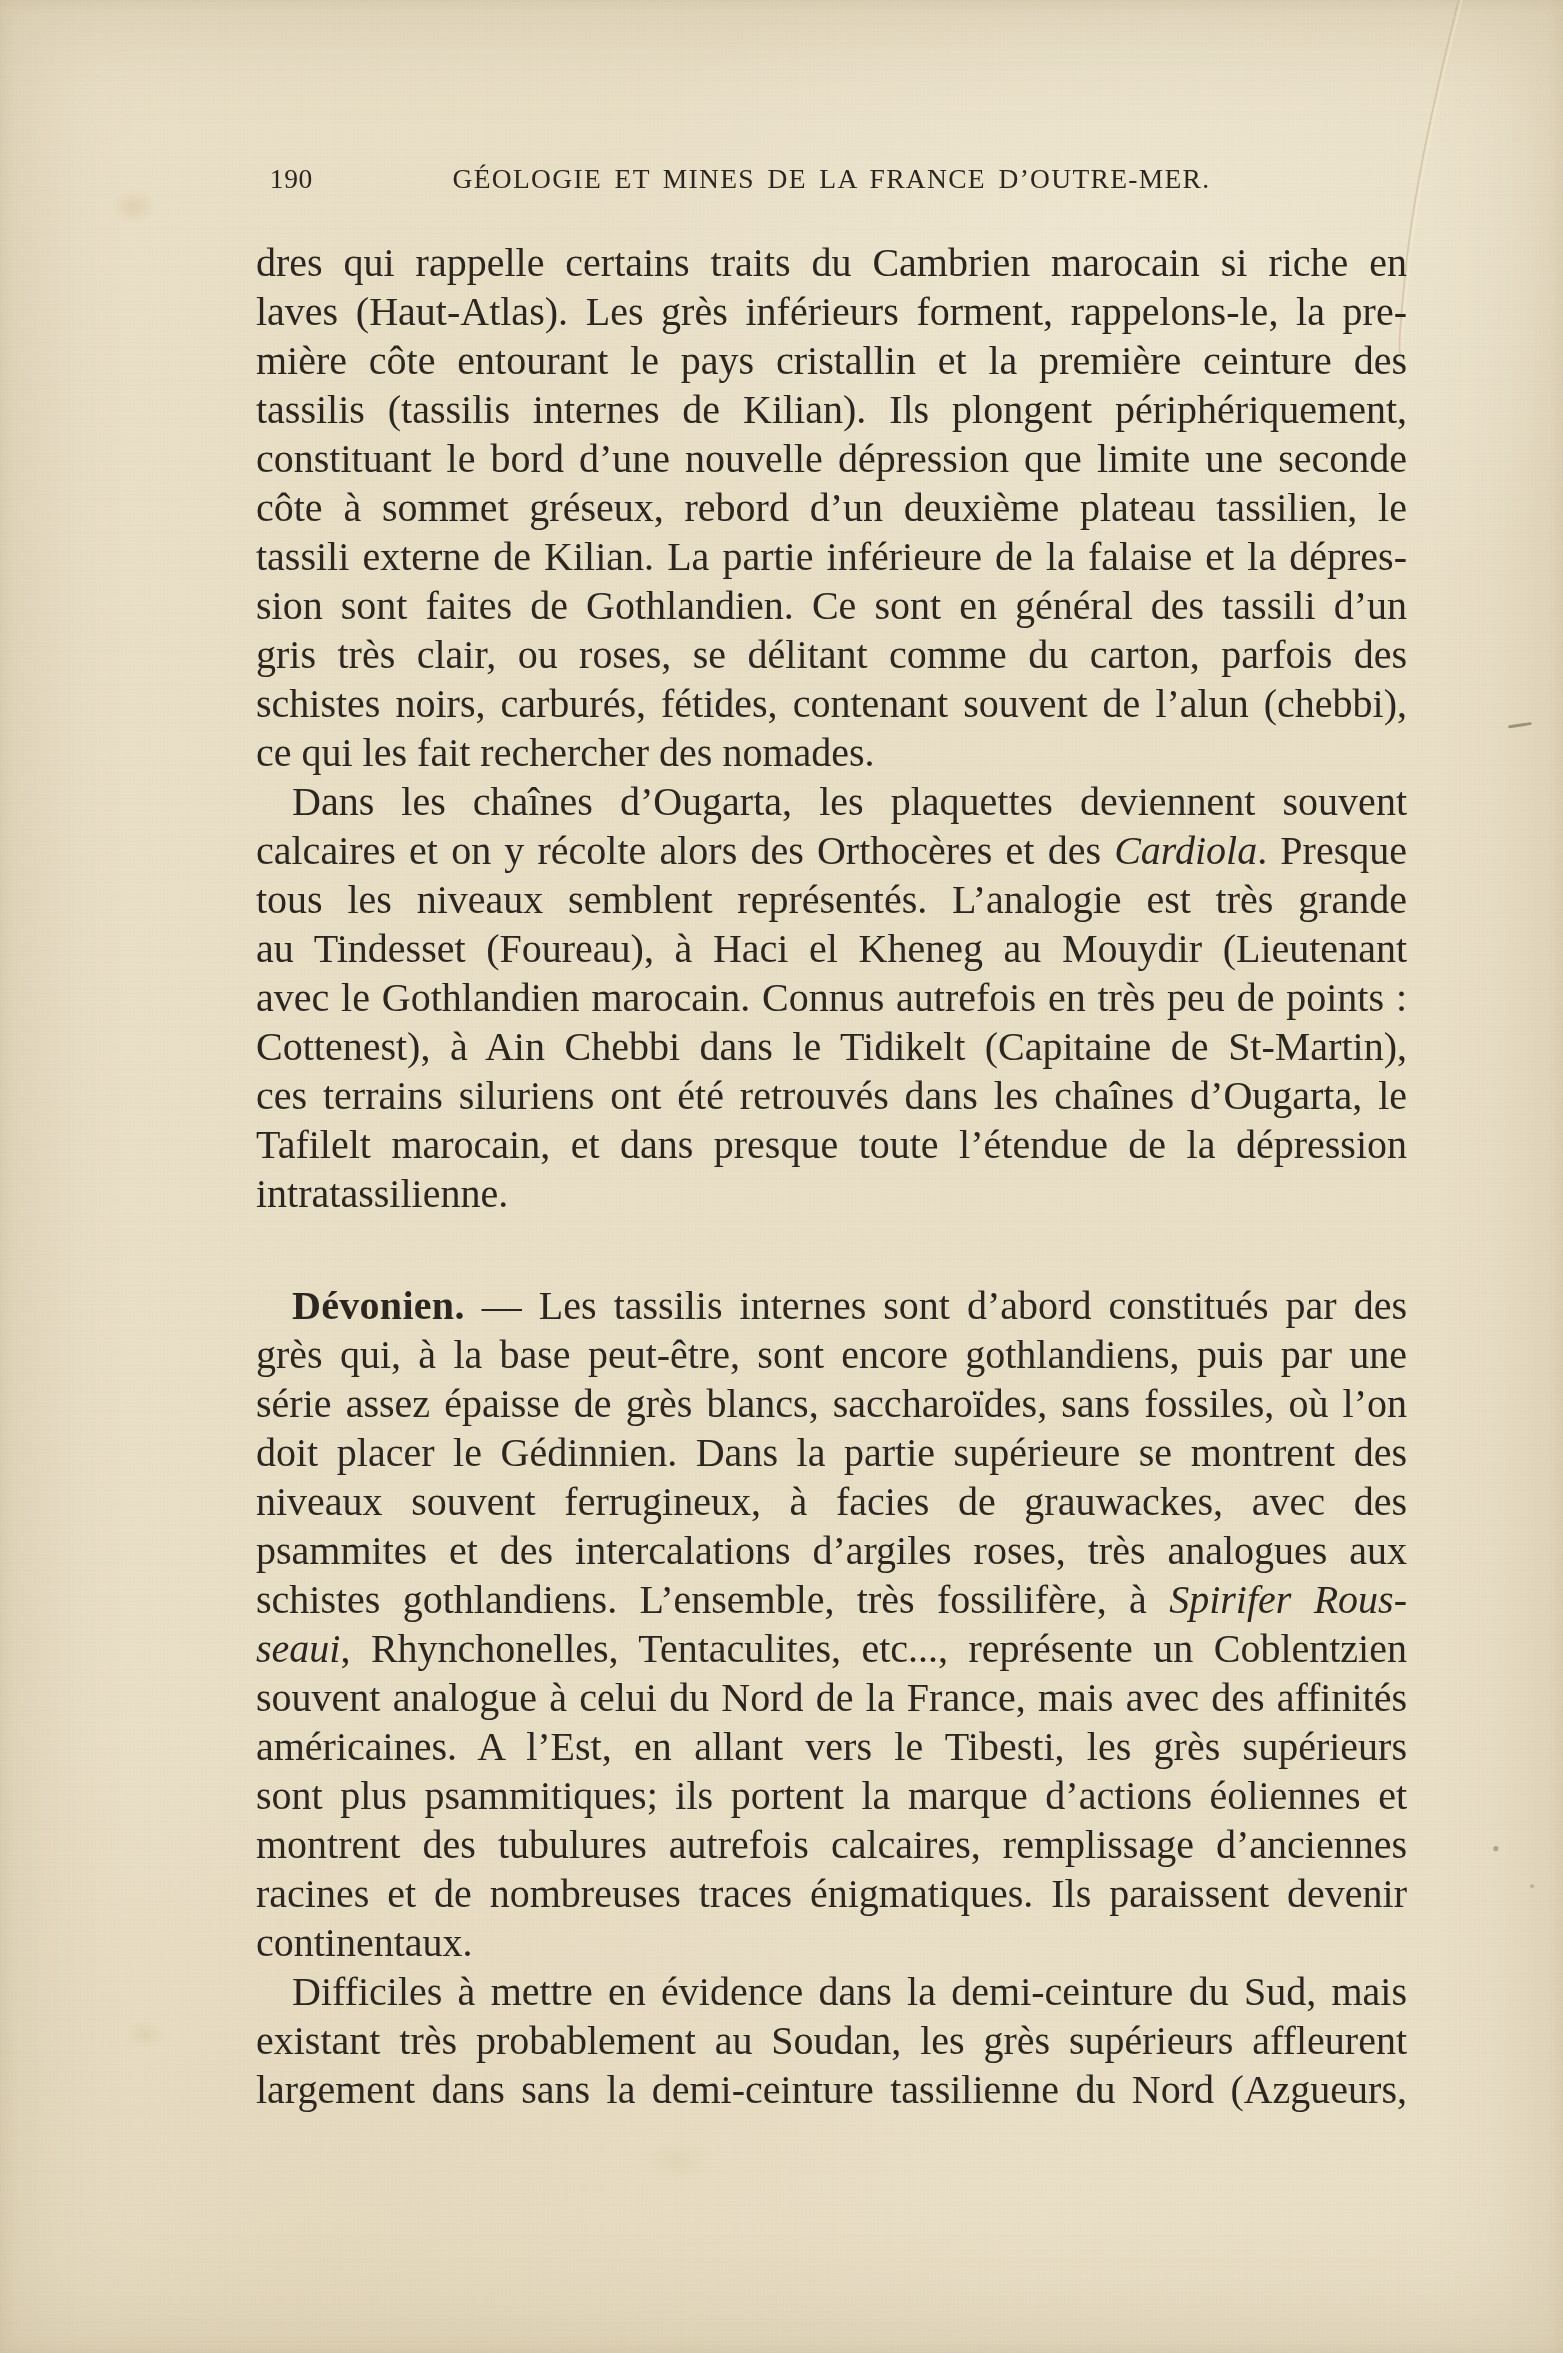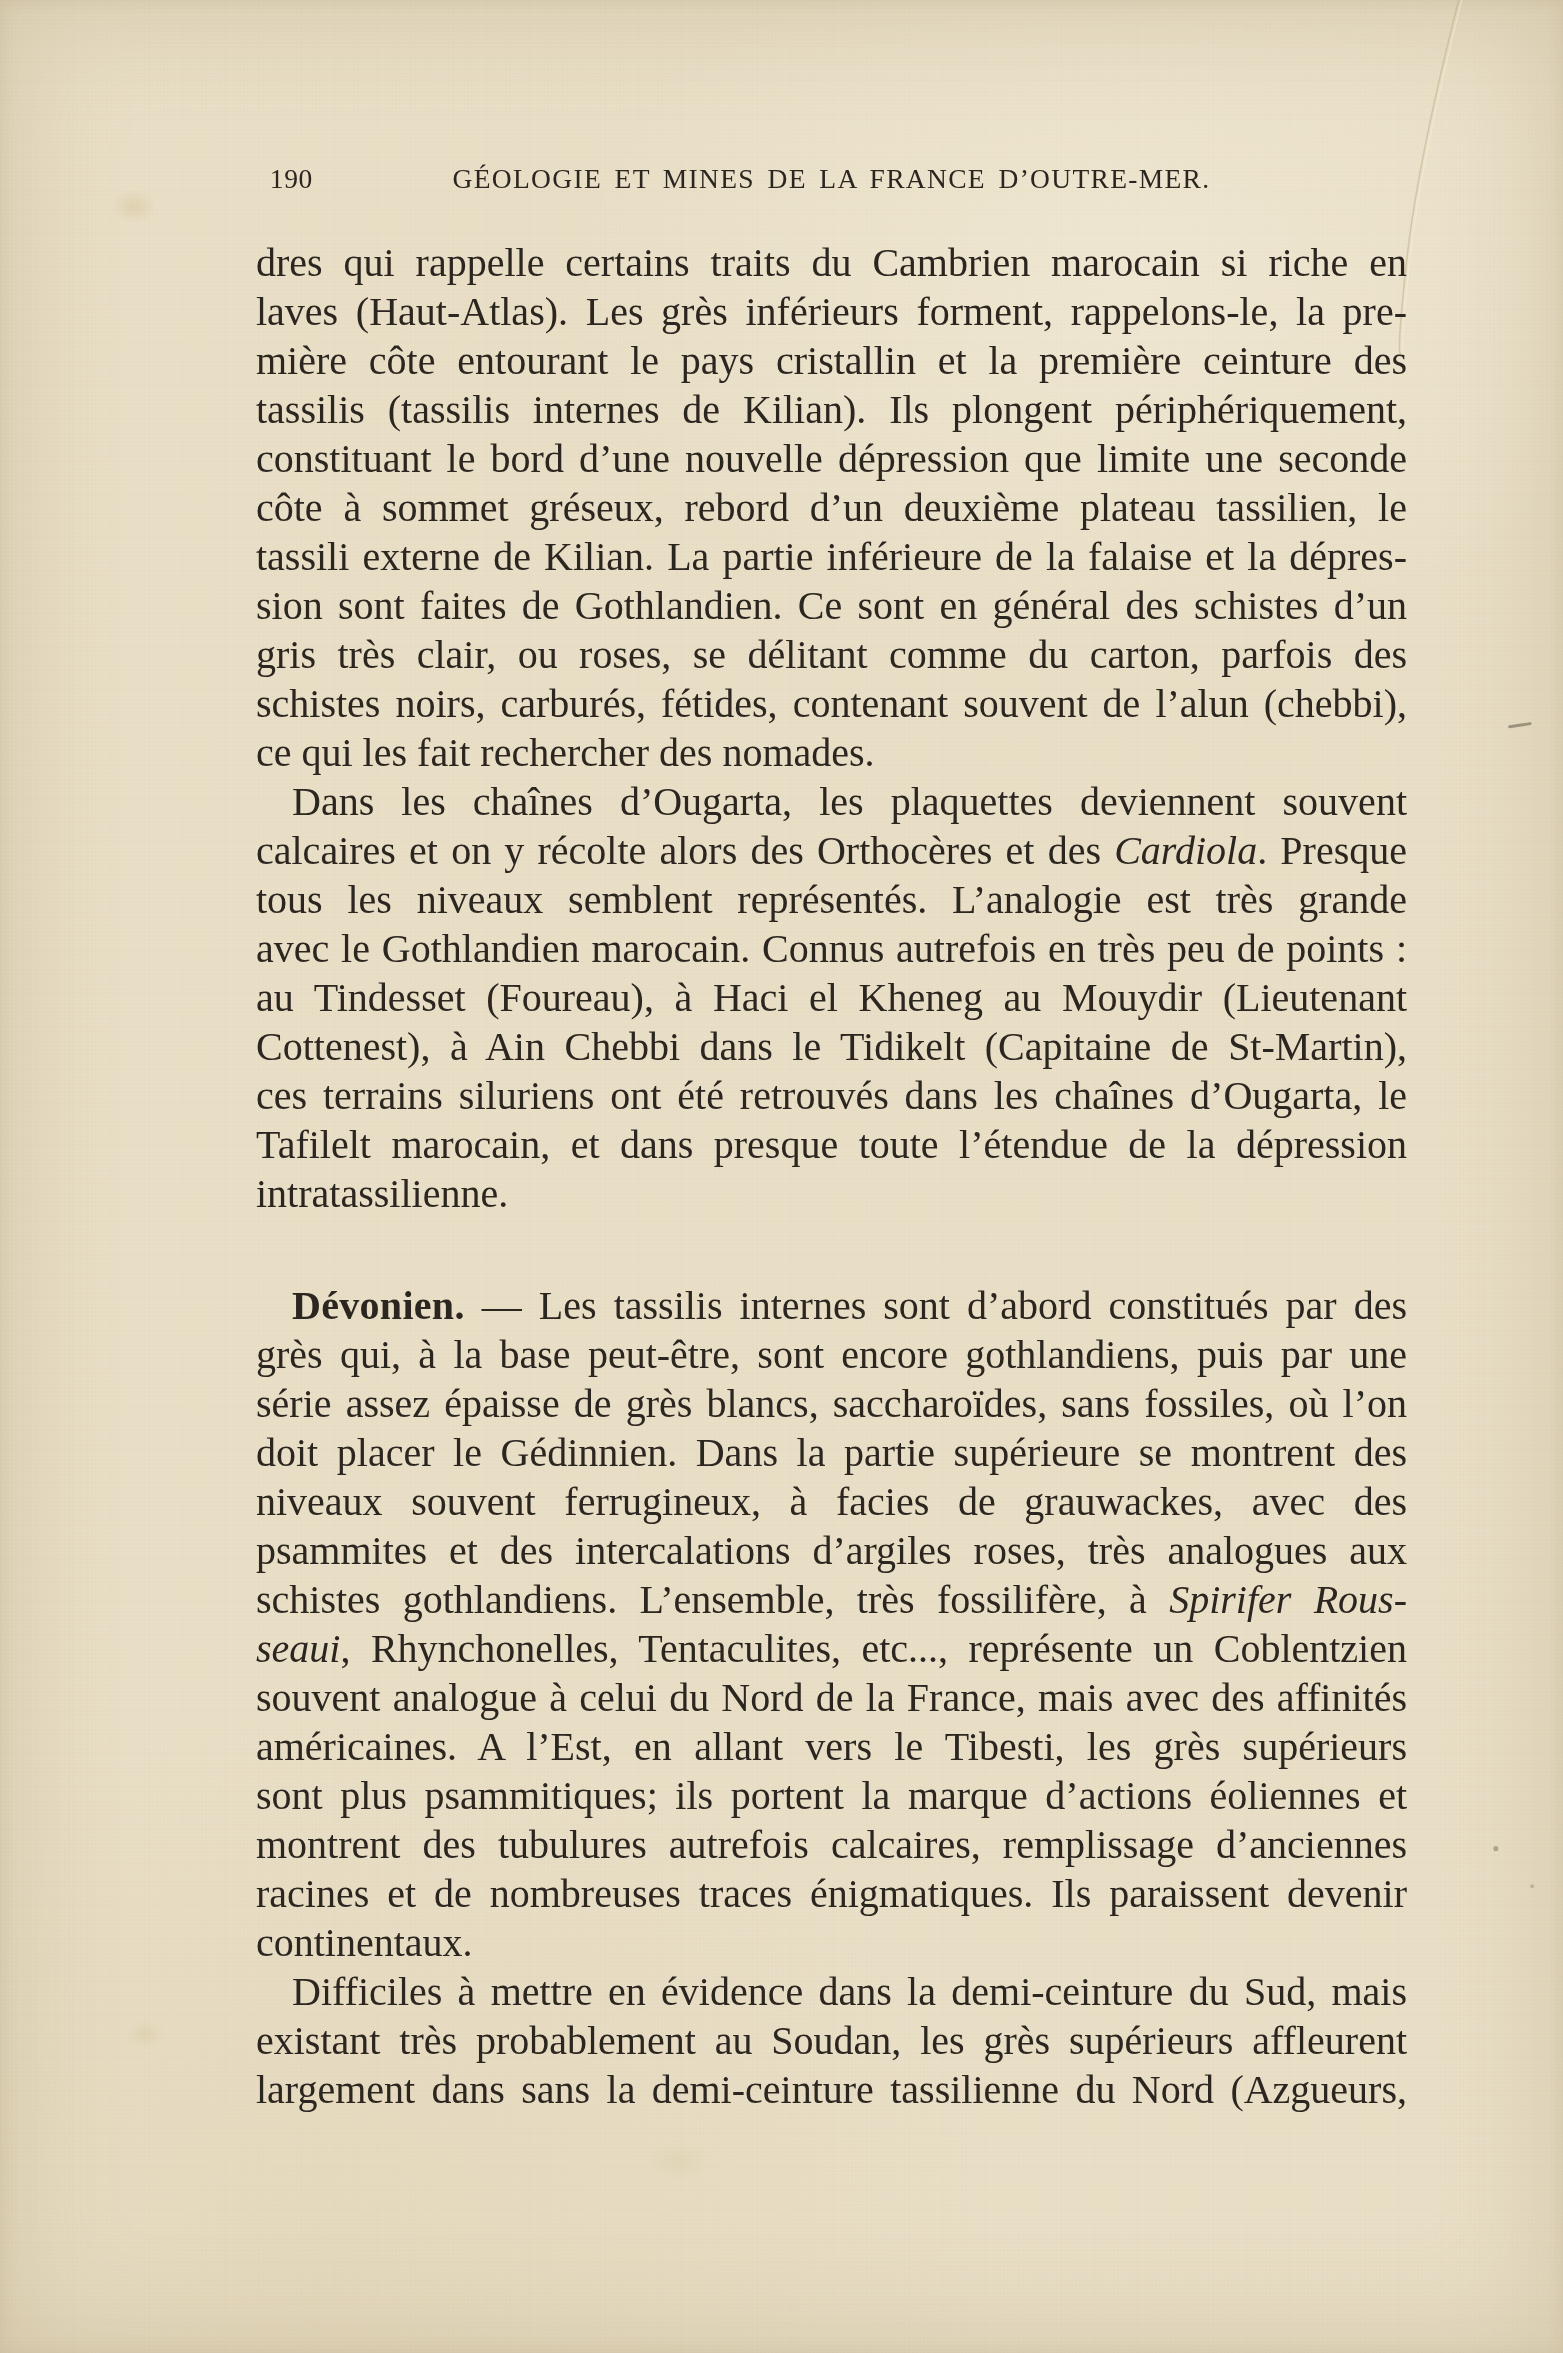--- a/index.html
+++ b/index.html
@@ -72,31 +72,31 @@
 
   <div class="body">
       <div class="para">
         <div class="line"><span>dres qui rappelle certains traits du Cambrien marocain si riche en</span></div>
         <div class="line"><span>laves (Haut-Atlas). Les grès inférieurs forment, rappelons-le, la pre-</span></div>
         <div class="line"><span>mière côte entourant le pays cristallin et la première ceinture des</span></div>
         <div class="line"><span>tassilis (tassilis internes de Kilian). Ils plongent périphériquement,</span></div>
         <div class="line"><span>constituant le bord d’une nouvelle dépression que limite une seconde</span></div>
         <div class="line"><span>côte à sommet gréseux, rebord d’un deuxième plateau tassilien, le</span></div>
         <div class="line"><span>tassili externe de Kilian. La partie inférieure de la falaise et la dépres-</span></div>
-        <div class="line"><span>sion sont faites de Gothlandien. Ce sont en général des schistes d’un</span></div>
+        <div class="line"><span>sion sont faites de Gothlandien. Ce sont en général des tassili d’un</span></div>
         <div class="line"><span>gris très clair, ou roses, se délitant comme du carton, parfois des</span></div>
         <div class="line"><span>schistes noirs, carburés, fétides, contenant souvent de l’alun (chebbi),</span></div>
         <div class="line last"><span>ce qui les fait rechercher des nomades.</span></div>
       </div>
       <div class="para indent">
         <div class="line"><span>Dans les chaînes d’Ougarta, les plaquettes deviennent souvent</span></div>
         <div class="line"><span>calcaires et on y récolte alors des Orthocères et des </span><span class="i">Cardiola</span><span>. Presque</span></div>
         <div class="line"><span>tous les niveaux semblent représentés. L’analogie est très grande</span></div>
+        <div class="line"><span>au Tindesset (Foureau), à Haci el Kheneg au Mouydir (Lieutenant</span></div>
         <div class="line"><span>avec le Gothlandien marocain. Connus autrefois en très peu de points :</span></div>
-        <div class="line"><span>au Tindesset (Foureau), à Haci el Kheneg au Mouydir (Lieutenant</span></div>
         <div class="line"><span>Cottenest), à Ain Chebbi dans le Tidikelt (Capitaine de St-Martin),</span></div>
         <div class="line"><span>ces terrains siluriens ont été retrouvés dans les chaînes d’Ougarta, le</span></div>
         <div class="line"><span>Tafilelt marocain, et dans presque toute l’étendue de la dépression</span></div>
         <div class="line last"><span>intratassilienne.</span></div>
       </div>
       <div class="para indent section-break">
         <div class="line"><span class="b">Dévonien.</span><span> — Les tassilis internes sont d’abord constitués par des</span></div>
         <div class="line"><span>grès qui, à la base peut-être, sont encore gothlandiens, puis par une</span></div>
         <div class="line"><span>série assez épaisse de grès blancs, saccharoïdes, sans fossiles, où l’on</span></div>
         <div class="line"><span>doit placer le Gédinnien. Dans la partie supérieure se montrent des</span></div>

